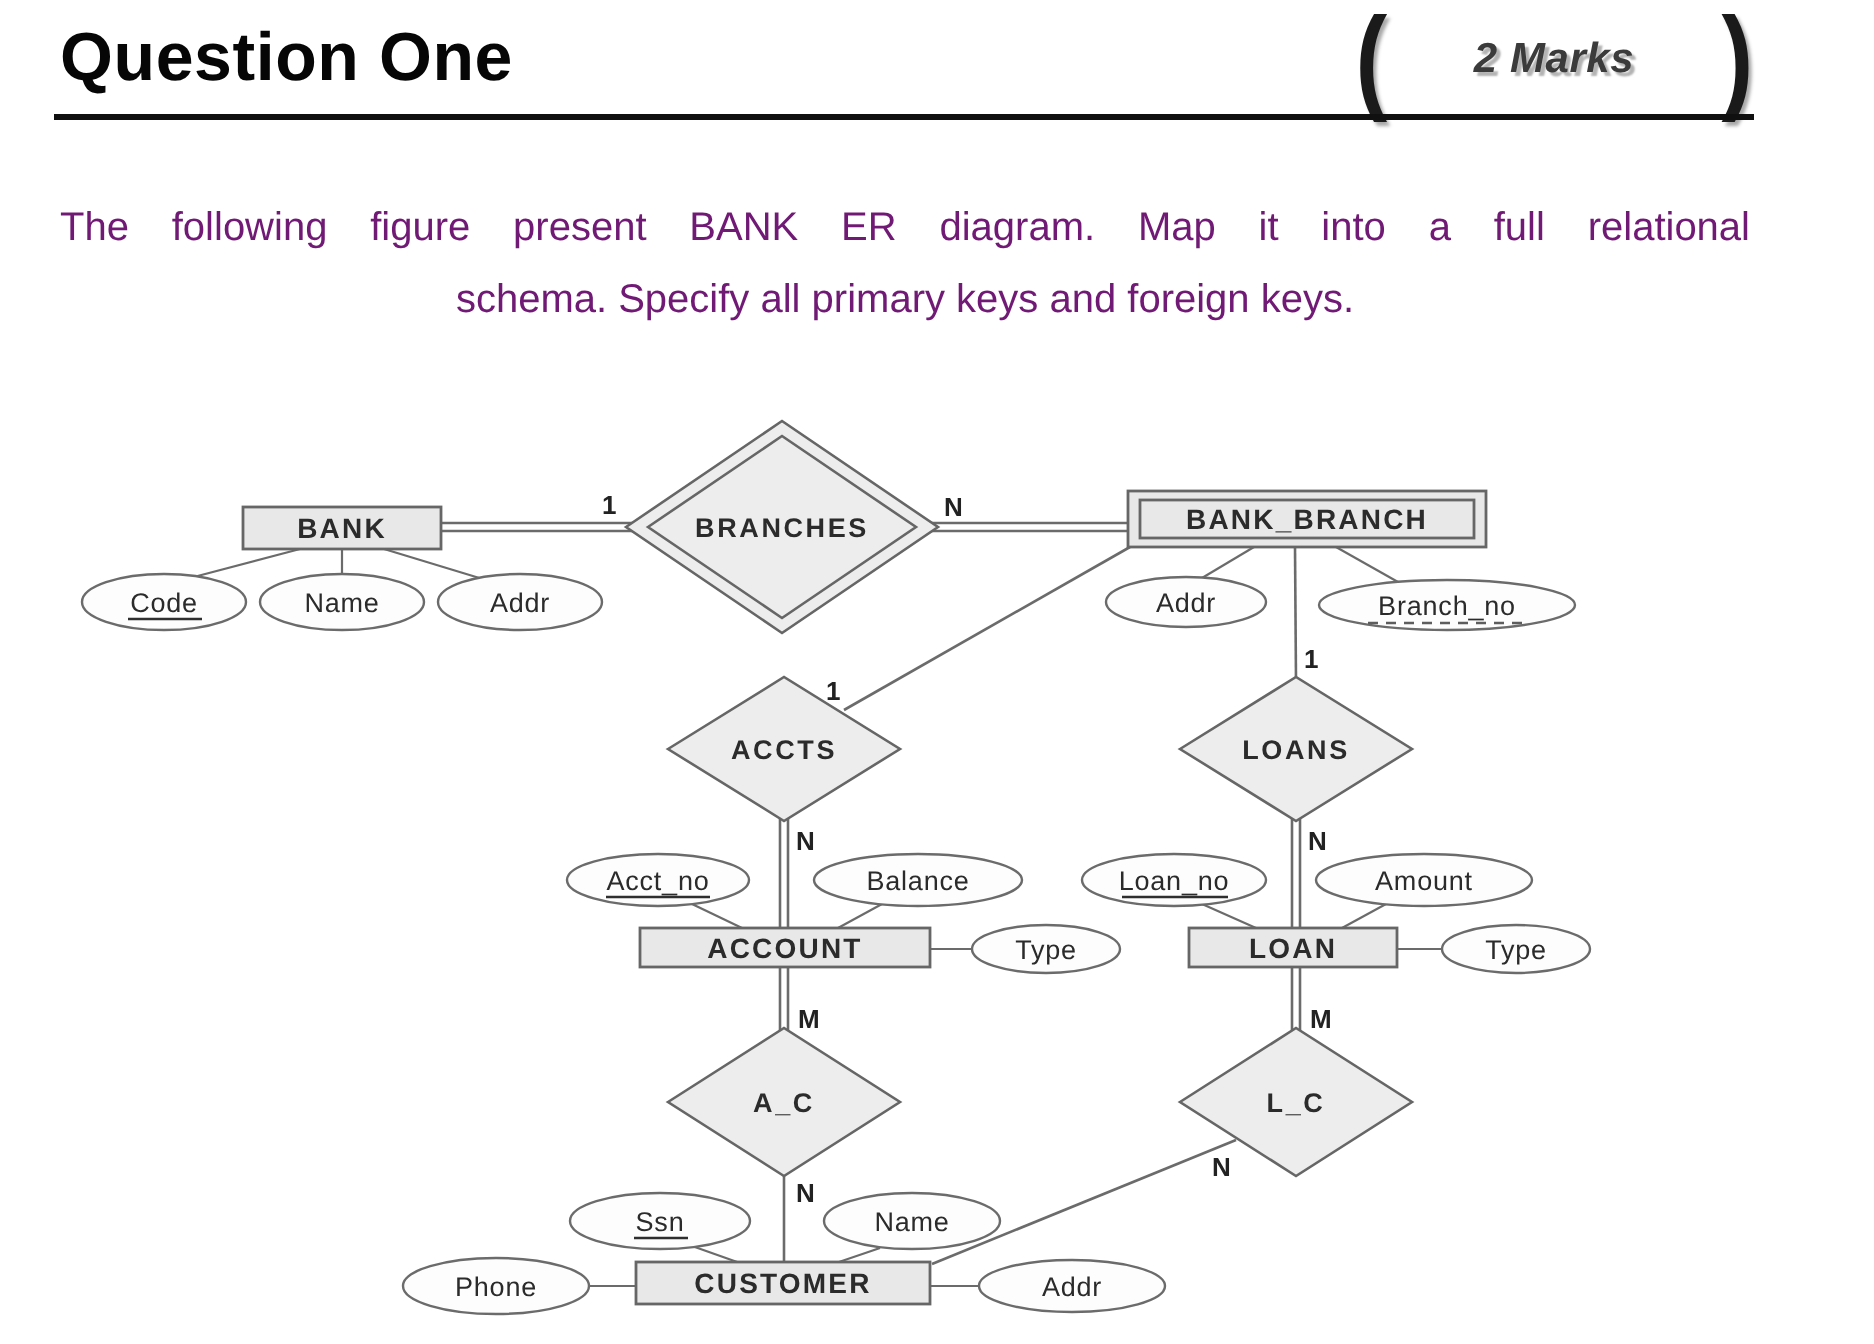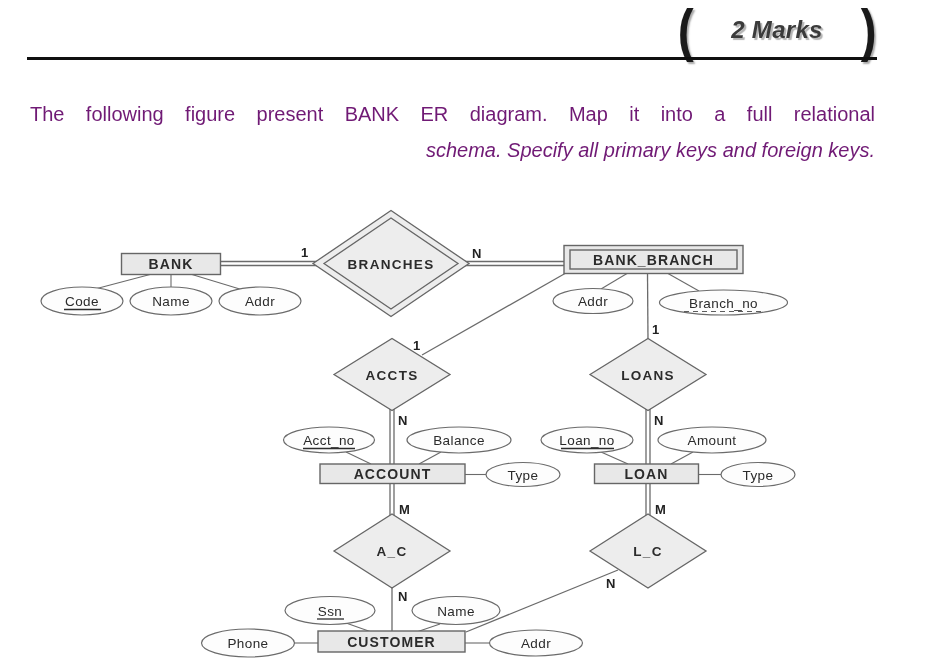--- a/index.html
+++ b/index.html
@@ -16,48 +16,49 @@
   }
   .marks-badge {
     position:absolute; left:676px; top:4px; width:202px; height:52px;
     display:flex; align-items:center; justify-content:space-between;
   }
   .paren {
     font-size:58px; font-weight:bold; color:#1a1a1a; line-height:50px;
     transform:scaleX(0.82); text-shadow:2px 2px 2px #a8a8a8;
   }
   .marks-text {
-    font-size:24px; font-weight:bold; font-style:italic; color:#3b3b3b;
+    font-size:21px; font-weight:bold; font-style:italic; color:#3b3b3b;
     text-shadow:2px 2px 1px #b3b3b3; letter-spacing:0.3px;
   }
   .question {
     position:absolute; left:30px; top:96px; width:845px;
     font-size:20px; color:#701a75; line-height:36px;
   }
   .q-line1 { text-align:justify; text-align-last:justify; }
-  .q-line2 { text-align:right;font-style:italic; }
+  .q-line2 { text-align:center; }
   .diagram-svg { position:absolute; left:0; top:0; }
   svg text { font-family:"Liberation Sans", sans-serif; fill:#2b2b2b; }
   .ent-label  { font-size:14px; font-weight:bold; letter-spacing:1.1px; text-anchor:middle; }
   .rel-label  { font-size:13.5px; font-weight:bold; letter-spacing:1.3px; text-anchor:middle; }
   .attr-label { font-size:13.5px; letter-spacing:0.4px; text-anchor:middle; }
   .card-label { font-size:13px; font-weight:bold; fill:#222222; }
   .shape-rect    { fill:#e8e8e8; stroke:#666666; stroke-width:1.4; }
   .shape-diamond { fill:#ededed; stroke:#666666; stroke-width:1.3; }
   .shape-ellipse { fill:#fdfdfd; stroke:#6b6b6b; stroke-width:1.2; }
   .conn  { stroke:#6b6b6b; stroke-width:1.3; fill:none; }
   .athin { stroke:#6b6b6b; stroke-width:1.1; fill:none; }
   .keyline  { stroke:#2e2e2e; stroke-width:1.3; }
   .dashline { stroke:#5d5d5d; stroke-width:1.2; stroke-dasharray:5 4; }
 </style>
 </head>
 <body>
 
 <div class="page">
 
+  <h1 class="title">Question One</h1>
 
   <div class="marks-badge">
     <span class="paren">(</span>
     <span class="marks-text">2 Marks</span>
     <span class="paren">)</span>
   </div>
 
   <div class="header-rule"></div>
 
   <div class="question">

